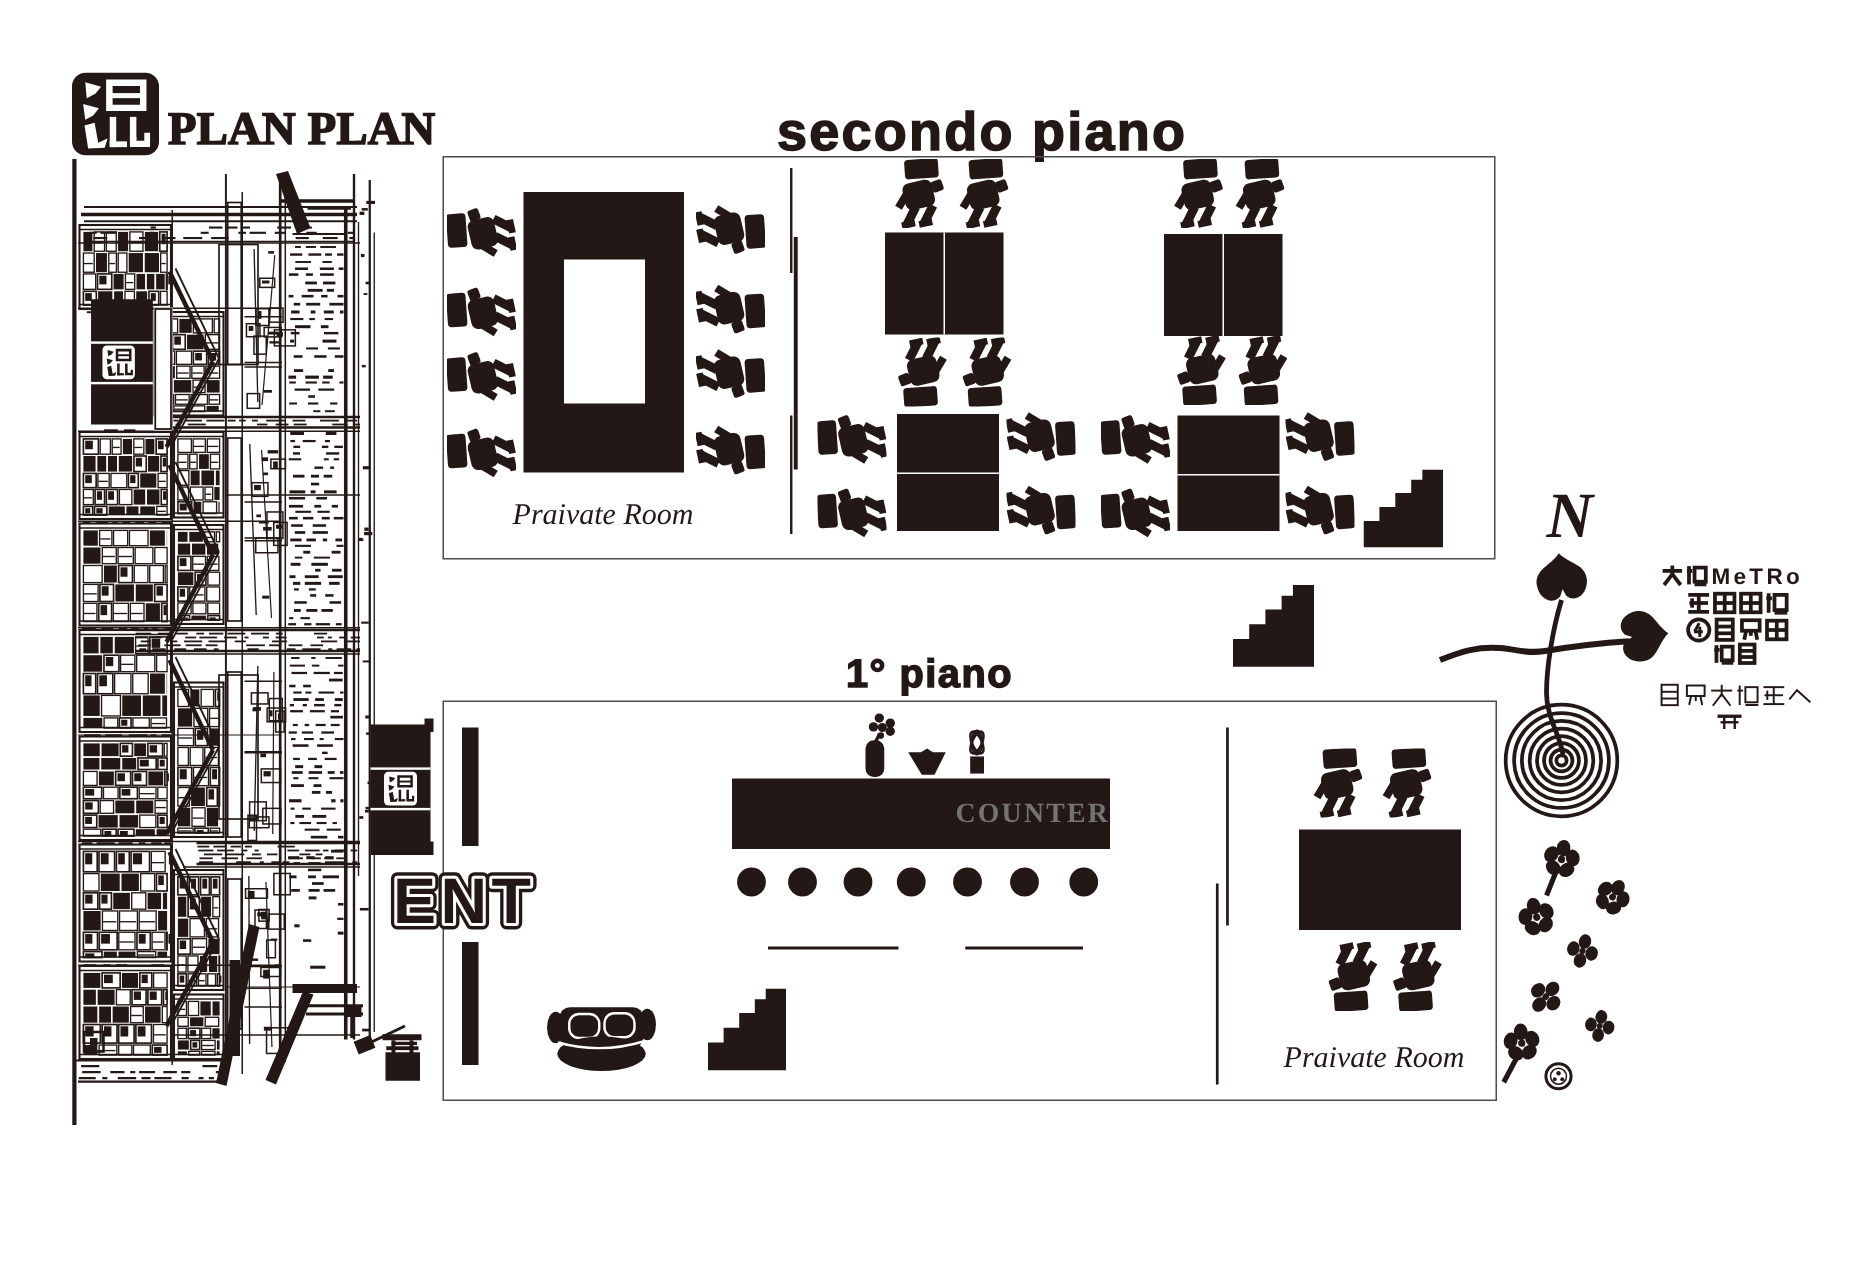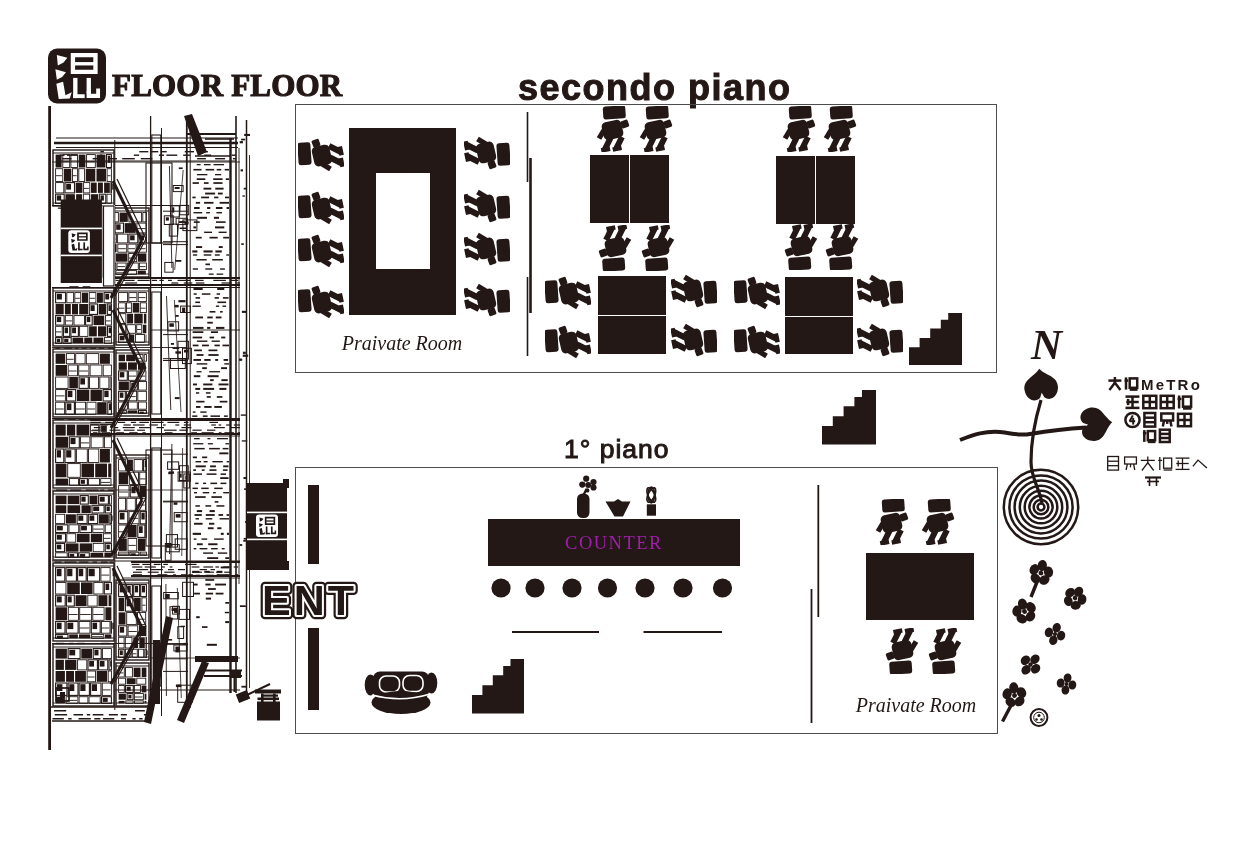--- a/index.html
+++ b/index.html
@@ -59,21 +59,21 @@
 <path d="M37,2 L93,2 L93,46 L37,46 Z M46,11 L46,37 L84,37 L84,11 Z"></path>
         <rect x="44" y="21" width="42" height="7"></rect>
 <rect x="42" y="54" width="9" height="42"></rect>
         <rect x="42" y="88" width="24" height="8"></rect>
         <rect x="70" y="54" width="9" height="32"></rect>
 <path d="M70,96 L70,82 L79,82 L79,87 L90,87 L90,76 L98,76 L98,96 Z"></path>
 </g>
     </g>
   </svg>
 
-<div class="abs" style="left:112px;top:68px;font-family:'Liberation Serif',serif;font-weight:bold;font-size:31px;letter-spacing:0.2px;-webkit-text-stroke:1.1px #231815">FLOOR FLOOR</div>
+<div class="abs" style="left:112px;top:68px;font-family:'Liberation Serif',serif;font-weight:bold;font-size:31px;letter-spacing:0.2px;-webkit-text-stroke:1.1px #231815">PLAN PLAN</div>
 
 <svg class="abs" style="left:44px;top:104px" width="208" height="686" viewBox="0 0 208 686">
 <g transform="translate(-44,-104)">
       <rect x="48.2" y="106.0" width="2.8" height="644.0" fill="#231815"></rect>
       <line x1="56.0" y1="138.0" x2="238.0" y2="138.0" stroke="#231815" stroke-width="1.2"></line>
       <line x1="54.0" y1="143.0" x2="238.0" y2="143.0" stroke="#231815" stroke-width="2.4"></line>
       <line x1="56.0" y1="147.5" x2="238.0" y2="147.5" stroke="#231815" stroke-width="1.2"></line>
       <rect x="100.4" y="151.0" width="3.5" height="1.4" fill="#231815"></rect>
       <rect x="139.3" y="151.0" width="9.0" height="1.4" fill="#231815"></rect>
       <rect x="150.3" y="151.0" width="8.0" height="1.4" fill="#231815"></rect>
@@ -1343,21 +1343,21 @@
   </svg>
 
 <svg class="abs" style="left:909px;top:313px" width="53" height="52" viewBox="0 0 100 100" preserveAspectRatio="none">
     <use href="#stair"></use>
   </svg>
 
 <svg class="abs" style="left:822px;top:390px" width="54" height="54.5" viewBox="0 0 100 100" preserveAspectRatio="none">
     <use href="#stair"></use>
   </svg>
 
-<div class="abs" style="left:564px;top:434px;font-size:26.5px;font-weight:normal;letter-spacing:1px;-webkit-text-stroke:1px #231815">1°&nbsp;piano</div>
+<div class="abs" style="left:564px;top:434px;font-size:26.5px;font-weight:bold;letter-spacing:1px;-webkit-text-stroke:1px #231815">1°&nbsp;piano</div>
 
 <div class="abs" style="left:294.5px;top:467px;width:703px;height:266.5px;border:1.2px solid #4d4d4d"></div>
 
 <div class="abs" style="left:307.5px;top:485px;width:11px;height:79px;background:#231815"></div>
 
 <div class="abs" style="left:307.5px;top:628px;width:11px;height:82px;background:#231815"></div>
 
 <svg class="abs" style="left:245px;top:477px" width="46" height="96" viewBox="0 0 46 96">
 <rect x="2" y="6" width="40" height="87" fill="#231815"></rect>
 <rect x="38" y="2" width="6" height="9" fill="#231815"></rect>
@@ -1368,21 +1368,21 @@
 <use href="#kon" transform="translate(13,39.5) scale(0.185)"></use>
 </svg>
 
 <svg class="abs" style="left:252px;top:568px" width="112" height="64" viewBox="0 0 112 64">
 <text x="10" y="47" font-family="Liberation Sans" font-weight="bold" font-size="43" letter-spacing="3" fill="#231815" stroke="#231815" stroke-width="8.5" stroke-linejoin="round" paint-order="stroke">ENT</text>
 <text x="10" y="47" font-family="Liberation Sans" font-weight="bold" font-size="43" letter-spacing="3" fill="#231815" stroke="#fff" stroke-width="4" stroke-linejoin="round" paint-order="stroke">ENT</text>
 </svg>
 
 <div class="abs" style="left:488px;top:518.5px;width:252px;height:47.5px;background:#231815"></div>
 
-<div class="abs" style="left:488px;top:533px;width:252px;text-align:center;font-family:'Liberation Serif',serif;font-weight:normal;font-size:18.5px;letter-spacing:1.5px;color:#a21caf">COUNTER</div>
+<div class="abs" style="left:488px;top:533px;width:252px;text-align:right;font-family:'Liberation Serif',serif;font-weight:bold;font-size:18.5px;letter-spacing:1.5px;color:#737373">COUNTER</div>
 
 <svg class="abs" style="left:570px;top:472px" width="36" height="48" viewBox="0 0 36 48">
 <rect x="7" y="21.5" width="12.5" height="24.5" rx="5.5" fill="#231815"></rect>
 <line x1="13.5" y1="23" x2="16.5" y2="17" stroke="#231815" stroke-width="2.2"></line>
 <circle cx="16.2" cy="6.7" r="3.1" fill="#231815"></circle>
     <circle cx="23.5" cy="10.1" r="3.1" fill="#231815"></circle>
 <circle cx="12.3" cy="12.6" r="3.1" fill="#231815"></circle>
     <circle cx="18.2" cy="13" r="3.0" fill="#231815"></circle>
 <circle cx="23.5" cy="15.5" r="3.1" fill="#231815"></circle>
     <circle cx="17.2" cy="18.4" r="2.2" fill="#231815"></circle>

